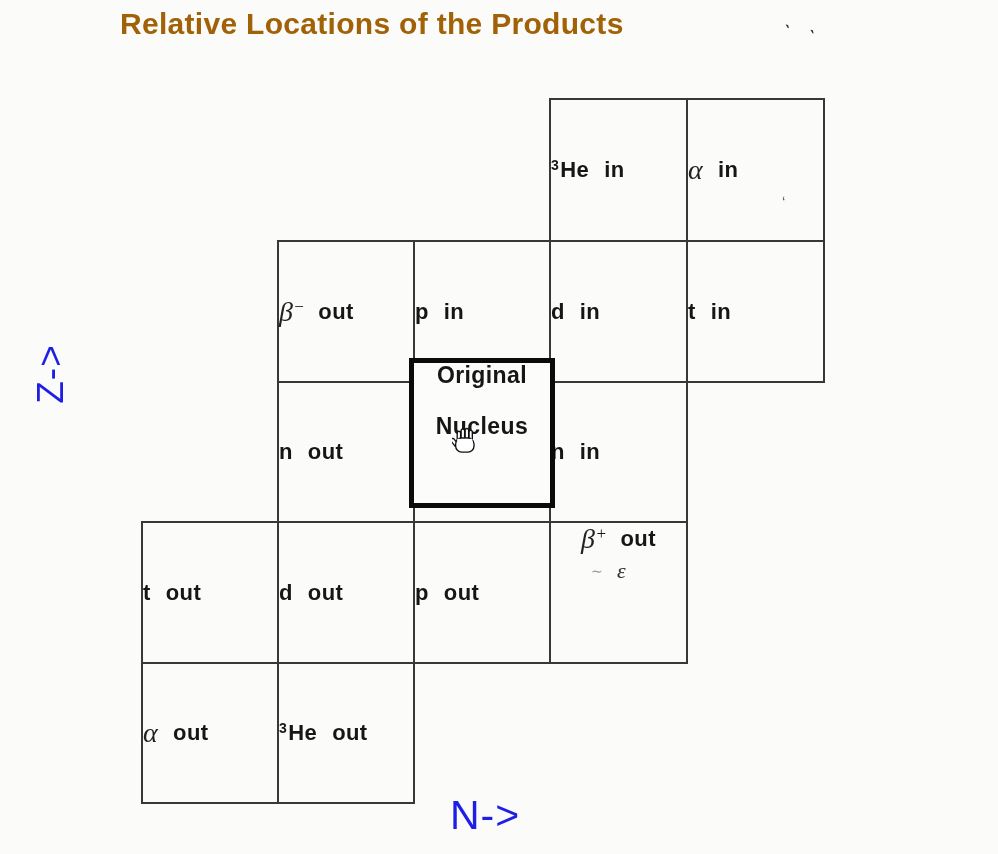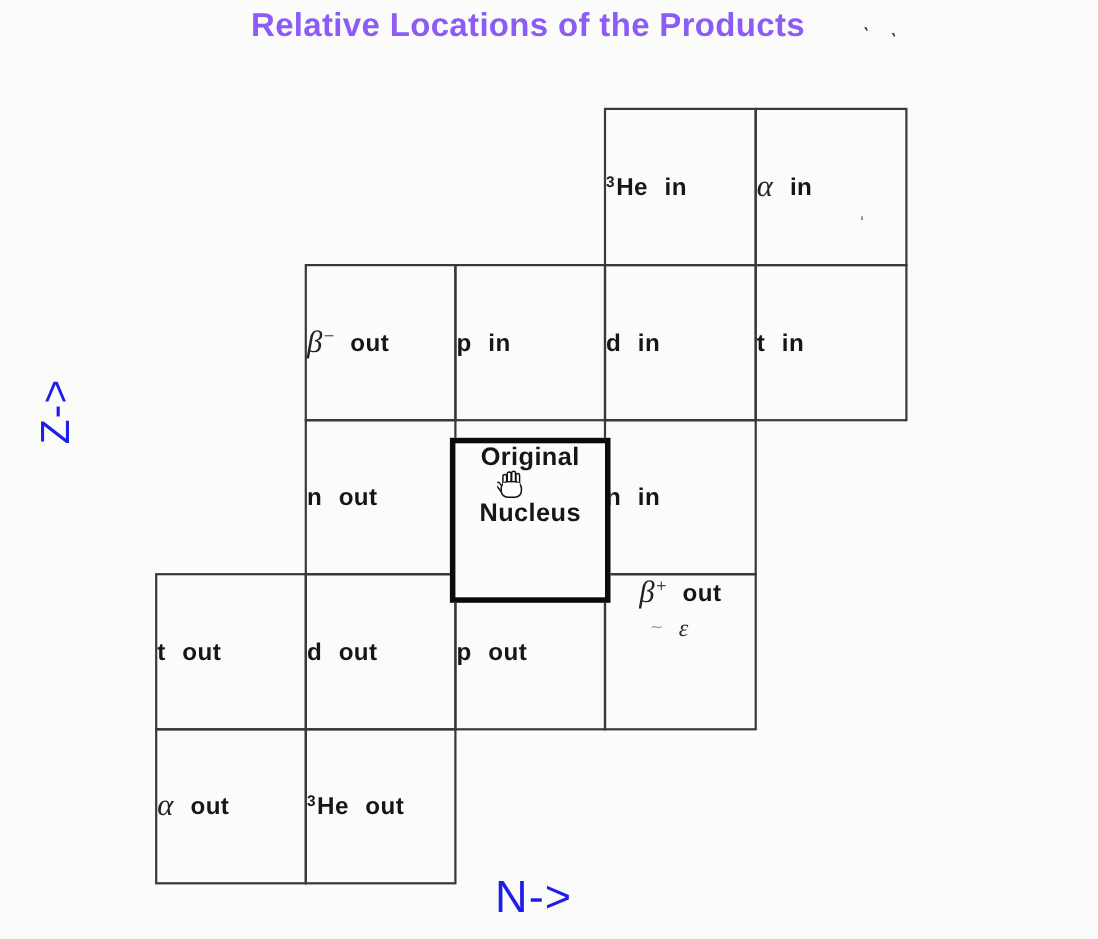--- a/index.html
+++ b/index.html
@@ -11,26 +11,25 @@
   }
   #stage {
     position: relative;
     width: 998px; height: 854px;
     background: #fbfbfa;
   }
   
   .title-block {
     position: absolute;
     left: 120px; top: 4px; width: 720px;
-    text-align: center;
     font-weight: bold;
     font-size: 30px;
     line-height: 1.32;
     letter-spacing: 0.3px;
-    color: #8b5cf6;
+    color: #a16207;
   }
   
   .cell {
     position: absolute;
     box-sizing: border-box;
     border: 2px solid #383838;
     display: flex;
     align-items: center;
     gap: 15px;
     font-weight: bold;
@@ -159,21 +158,21 @@
   </div>
   <div class="cell" style="left:686px; top:240px; width:139px; height:143px;">
     <span class="sym">t</span>
     <span>in</span>
   </div>
 
   <div class="cell" style="left:277px; top:381px; width:138px; height:142px;">
     <span class="sym">n</span>
     <span>out</span>
   </div>
-  <div class="cell cell-original" style="left:409px; top:398px; width:146px; height:150px;">
+  <div class="cell cell-original" style="left:409px; top:358px; width:146px; height:150px;">
     <span>Original</span>
     <span style="height:26px;"></span>
     <span>Nucleus</span>
   </div>
   <div class="cell" style="left:549px; top:381px; width:139px; height:142px;">
     <span class="sym">n</span>
     <span>in</span>
   </div>
 
   <div class="cell" style="left:141px; top:521px; width:138px; height:143px;">

